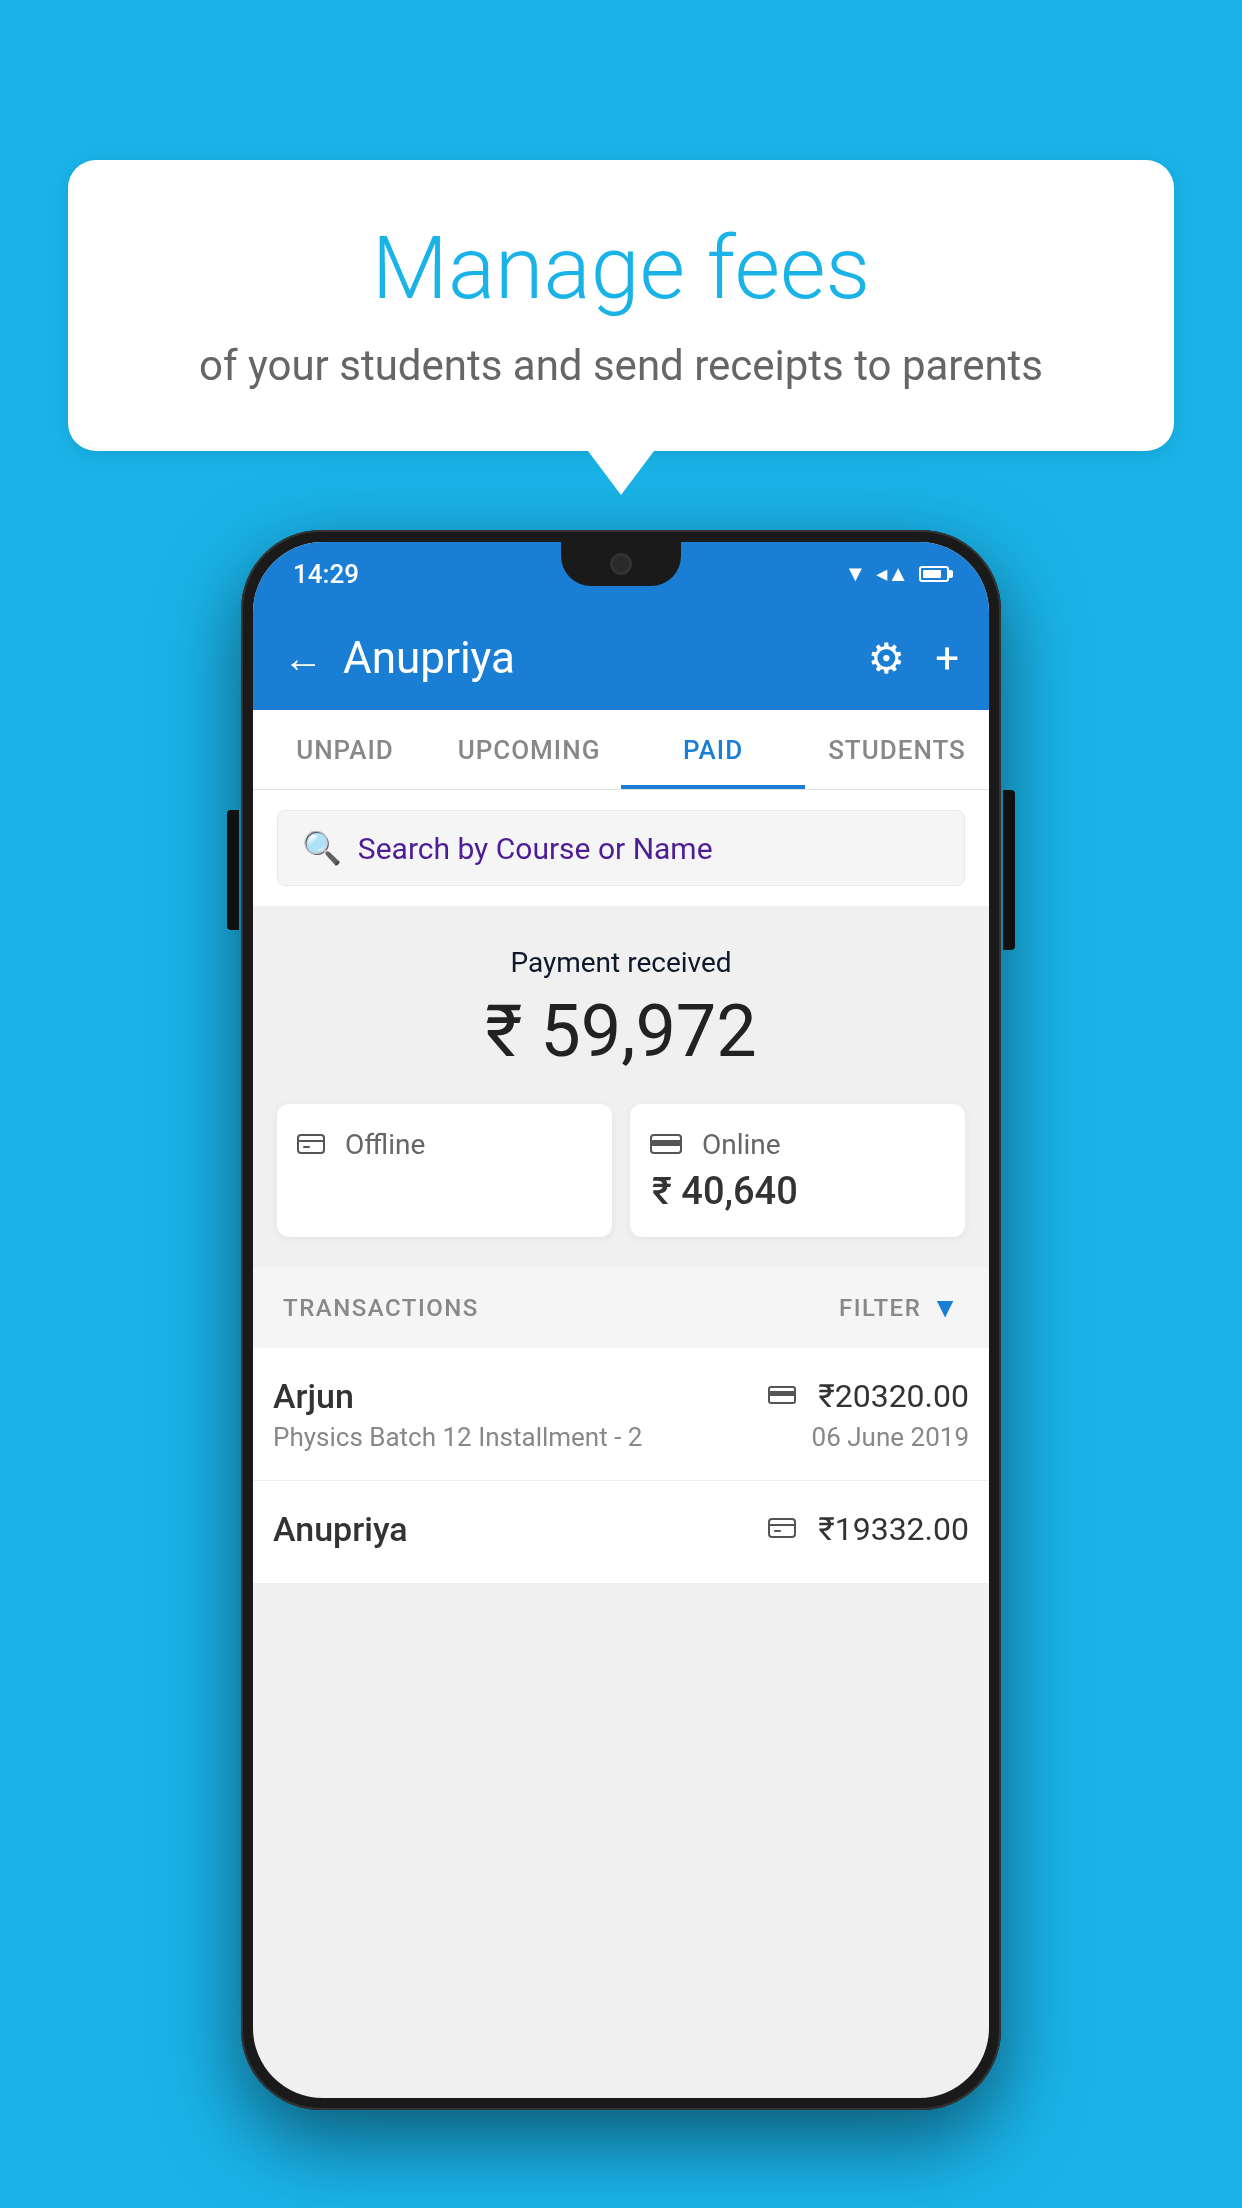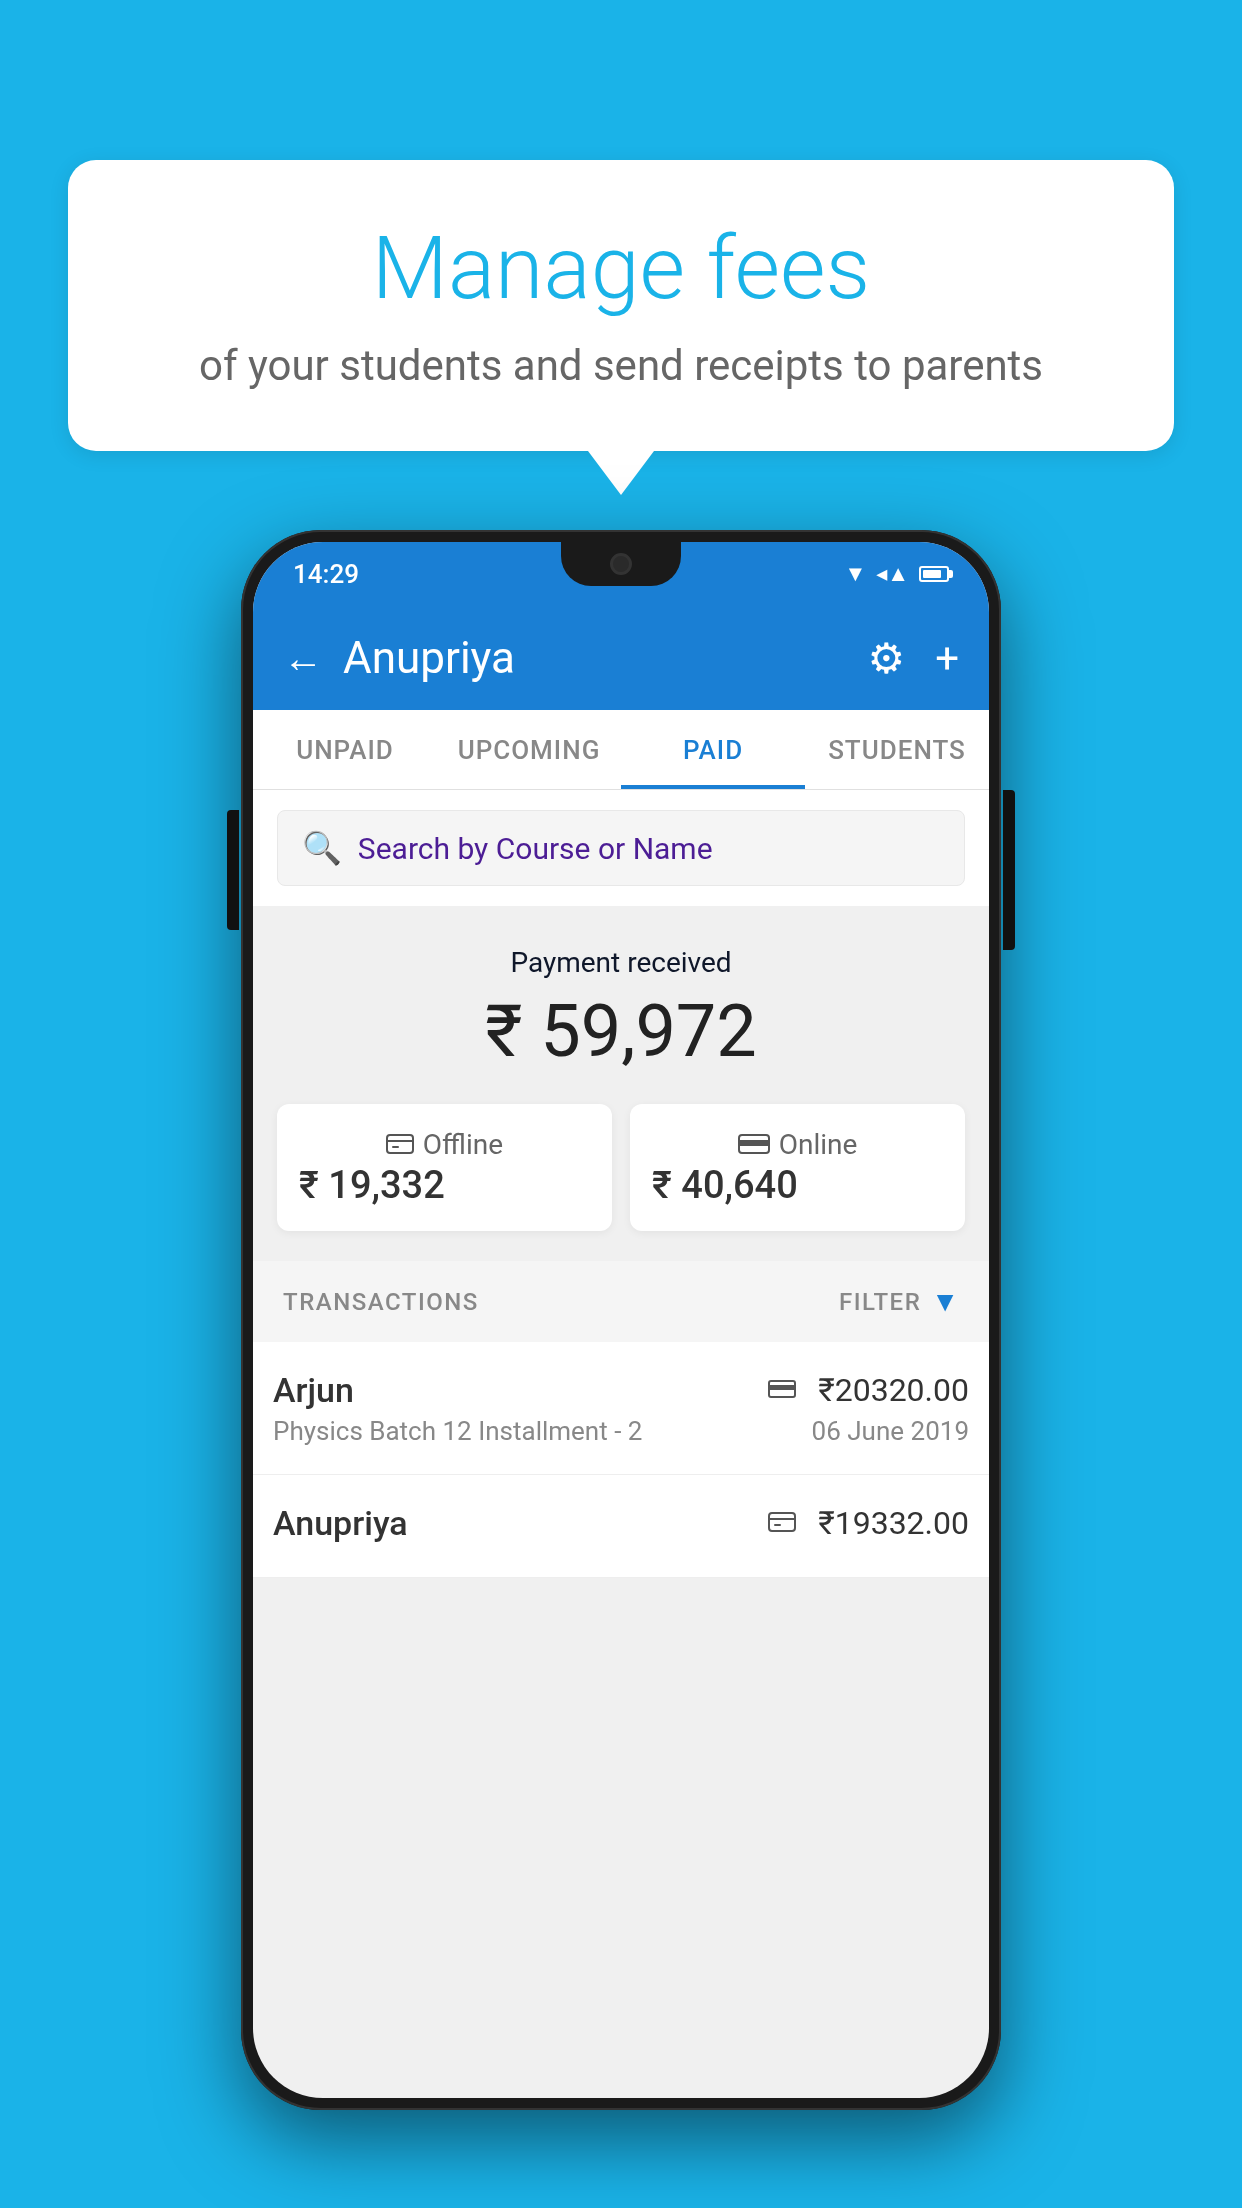--- a/index.html
+++ b/index.html
@@ -294,23 +294,22 @@
       background: white;
       border-radius: 12px;
       padding: 24px 20px;
       text-align: left;
       box-shadow: 0 2px 8px rgba(0,0,0,0.06);
     }
 
     .card-header {
       display: flex;
       align-items: center;
-      gap: 9px;
-      margin-bottom: 2px;
-      justify-content: center;
+      gap: 20px;
+      margin-bottom: 8px;
     }
 
     .card-icon {
       font-size: 26px;
       color: #555;
     }
 
     .card-label {
       font-size: 28px;
       color: #666;
@@ -512,21 +511,20 @@
             <div class="card-header">
               <span class="card-icon">
                 <svg width="28" height="22" viewBox="0 0 28 22">
                     <rect x="1" y="3" width="26" height="18" rx="3" ry="3" fill="none" stroke="#555" stroke-width="2"></rect>
                     <line x1="1" y1="9" x2="27" y2="9" stroke="#555" stroke-width="2"></line>
                     <line x1="7" y1="15" x2="12" y2="15" stroke="#555" stroke-width="2" stroke-linecap="round"></line>
                   </svg>
               </span>
               <span class="card-label">Offline</span>
             </div>
-            <div class="card-amount">₹ 19,332</div>
           </div>
 
           <div class="payment-card">
             <div class="card-header">
               <span class="card-icon">
                 <svg width="32" height="22" viewBox="0 0 32 22">
                     <rect x="1" y="3" width="30" height="18" rx="3" ry="3" fill="none" stroke="#555" stroke-width="2"></rect>
                     <rect x="1" y="8" width="30" height="6" fill="#555"></rect>
                   </svg>
               </span>

